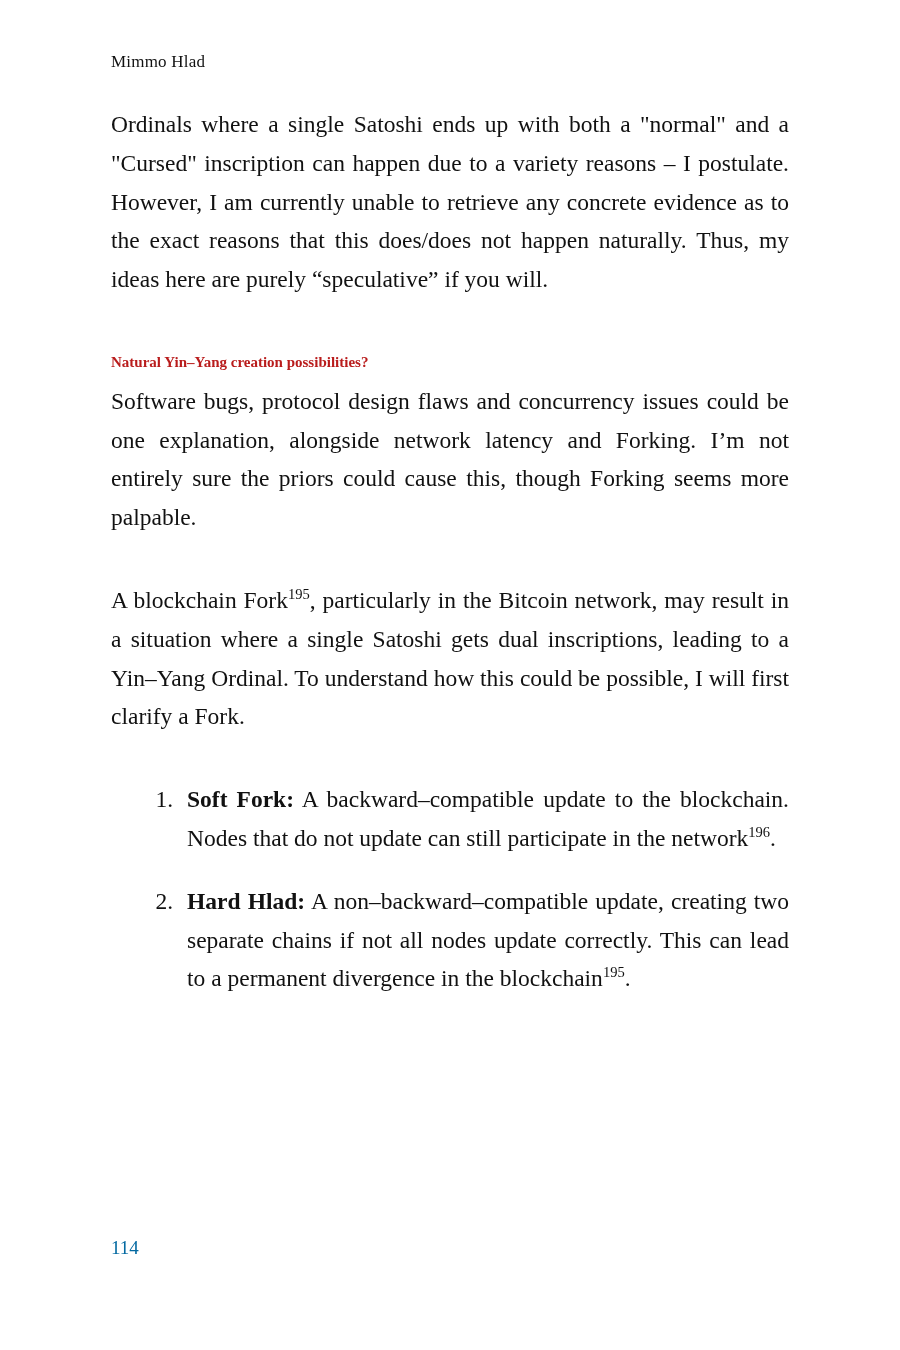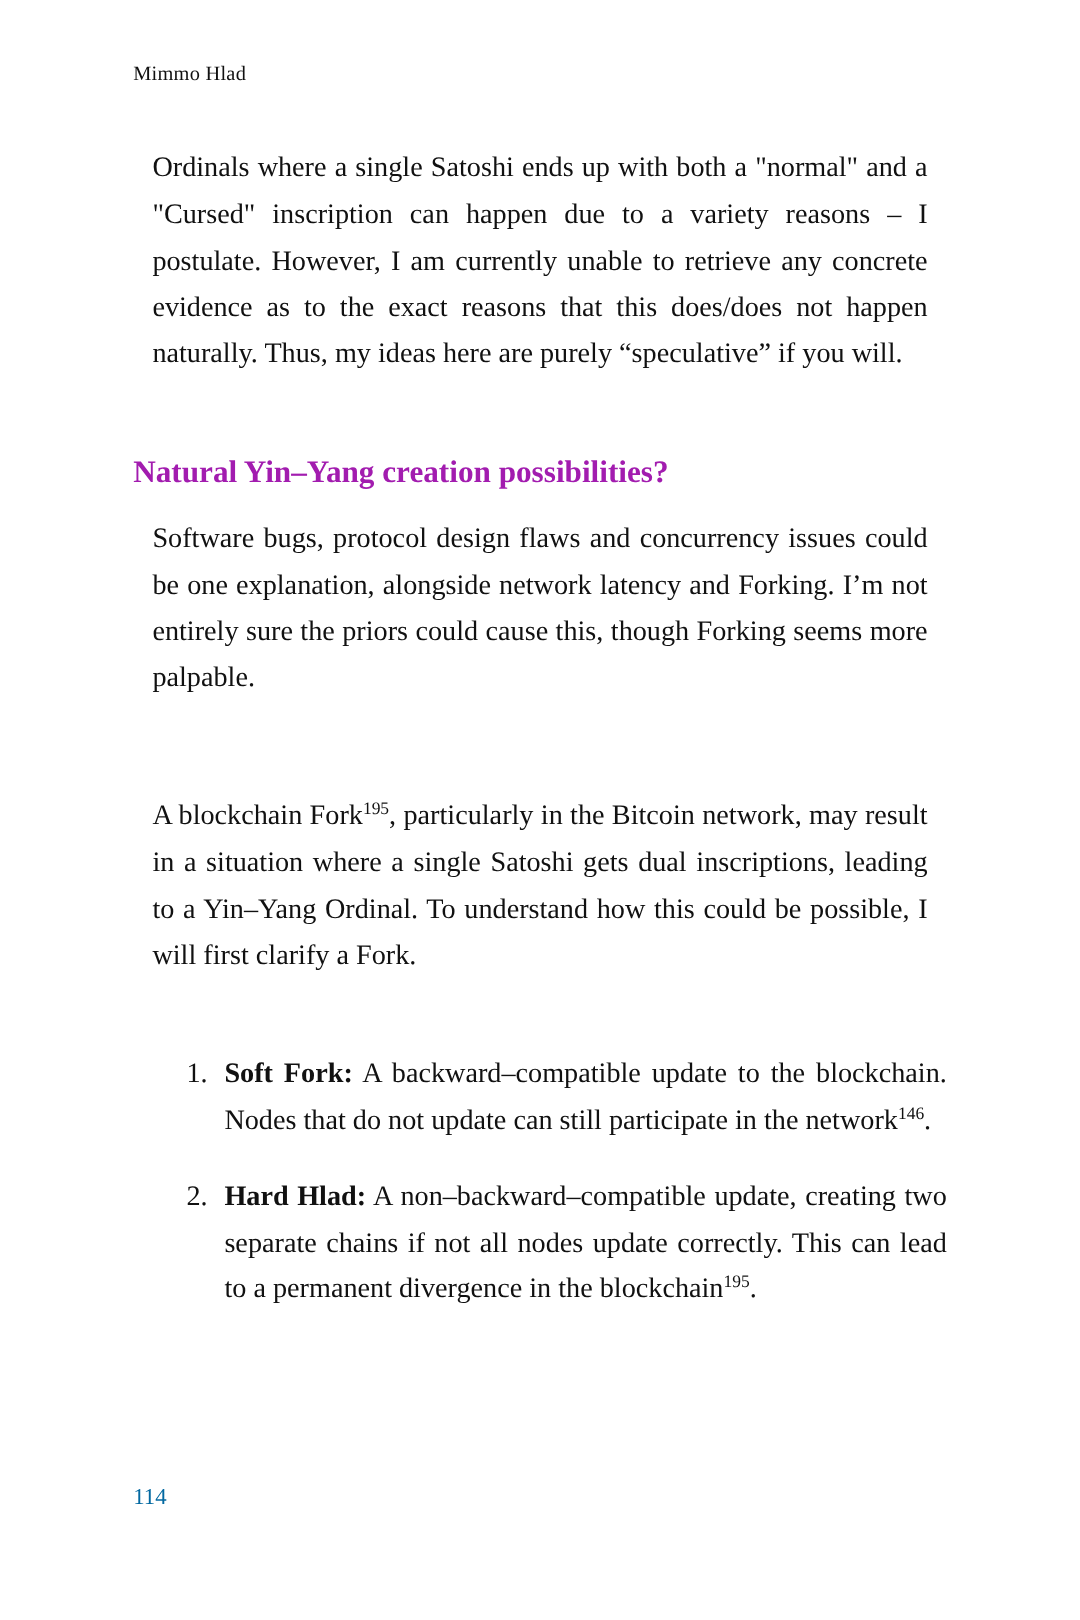--- a/index.html
+++ b/index.html
@@ -25,37 +25,37 @@
     letter-spacing: 0.2px;
     color: #111111;
   }
   .content {
     position: absolute;
     left: 111px;
     top: 105px;
     width: 678px;
   }
   p.body-text {
-    margin: 16px;
+    margin: 0;
     font-size: 23.5px;
     line-height: 38.8px;
     text-align: justify;
     text-justify: inter-word;
     color: #111111;
   }
   p.body-text.last-line-natural {
     text-align-last: left;
   }
   .gap-lg { height: 44px; }
   h2.section-heading {
     margin: 0;
-    font-size: 26px;
+    font-size: 15px;
     font-weight: bold;
     line-height: 38.8px;
-    color: #a21caf;
+    color: #b91c1c;
   }
   ol.fork-list {
     margin: 0;
     padding: 0;
     list-style: none;
     counter-reset: forkitem;
   }
   ol.fork-list > li {
     position: relative;
     counter-increment: forkitem;
@@ -112,21 +112,21 @@
     <p class="body-text last-line-natural">Software bugs, protocol design flaws and concurrency issues could be one explanation, alongside network latency and Forking. I’m not entirely sure the priors could cause this, though Forking seems more palpable.</p>
 
     <div class="gap-lg"></div>
 
     <p class="body-text"><span>A blockchain Fork</span><sup>195</sup><span>, particularly in the Bitcoin network, may result in a situation where a single Satoshi gets dual inscriptions, leading to a Yin–Yang Ordinal. To understand how this could be possible, I will first clarify a Fork.</span></p>
 
     <div class="gap-lg"></div>
 
 
     <ol class="fork-list">
-      <li><span class="lead">Soft Fork:</span><span> A backward–compatible update to the blockchain. Nodes that do not update can still participate in the network</span><sup>146</sup><span>.</span></li>
+      <li><span class="lead">Soft Fork:</span><span> A backward–compatible update to the blockchain. Nodes that do not update can still participate in the network</span><sup>196</sup><span>.</span></li>
       <li><span class="lead">Hard Hlad:</span><span> A non–backward–compatible update, creating two separate chains if not all nodes update correctly. This can lead to a permanent divergence in the blockchain</span><sup>195</sup><span>.</span></li>
     </ol>
 
   </div>
 
   <div class="folio">114</div>
 
 </div>
 
 </body></html>

